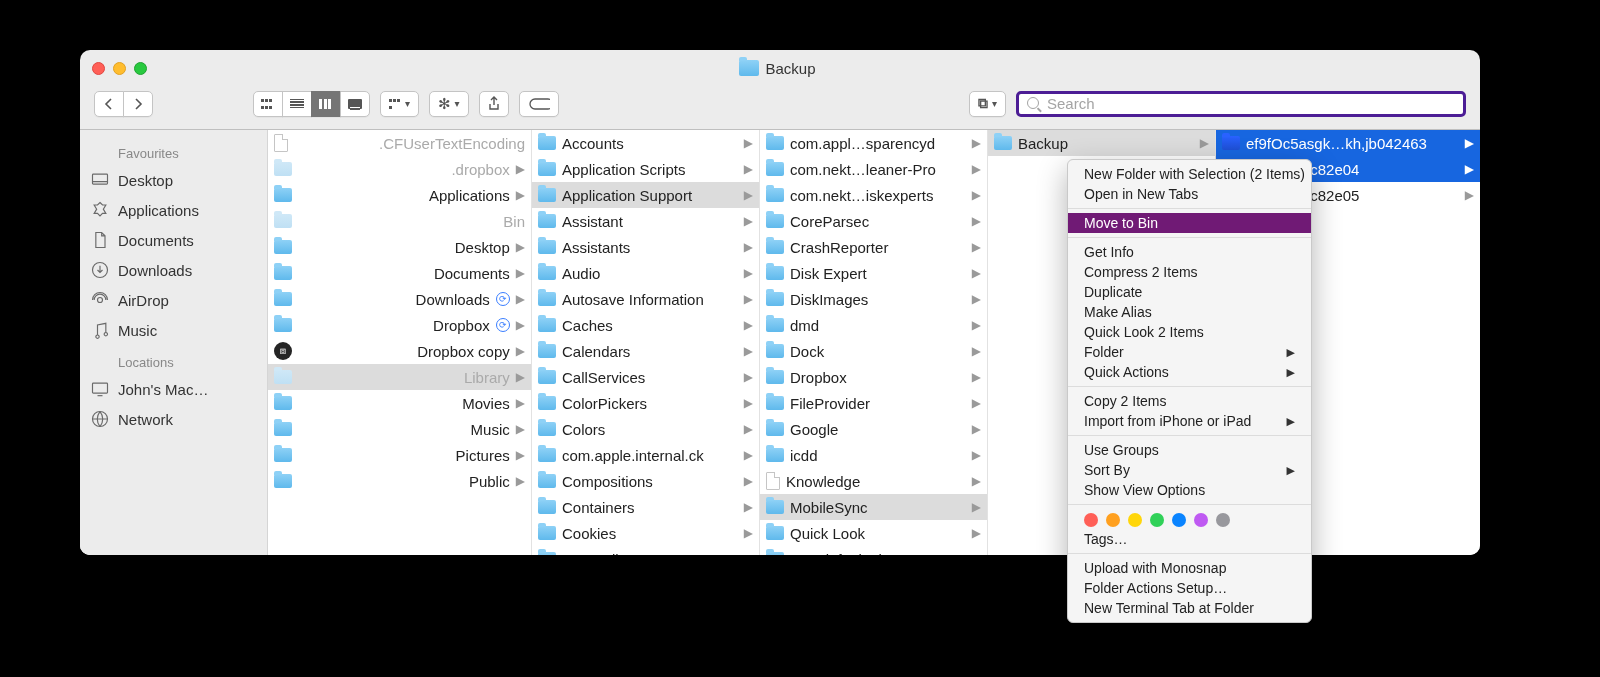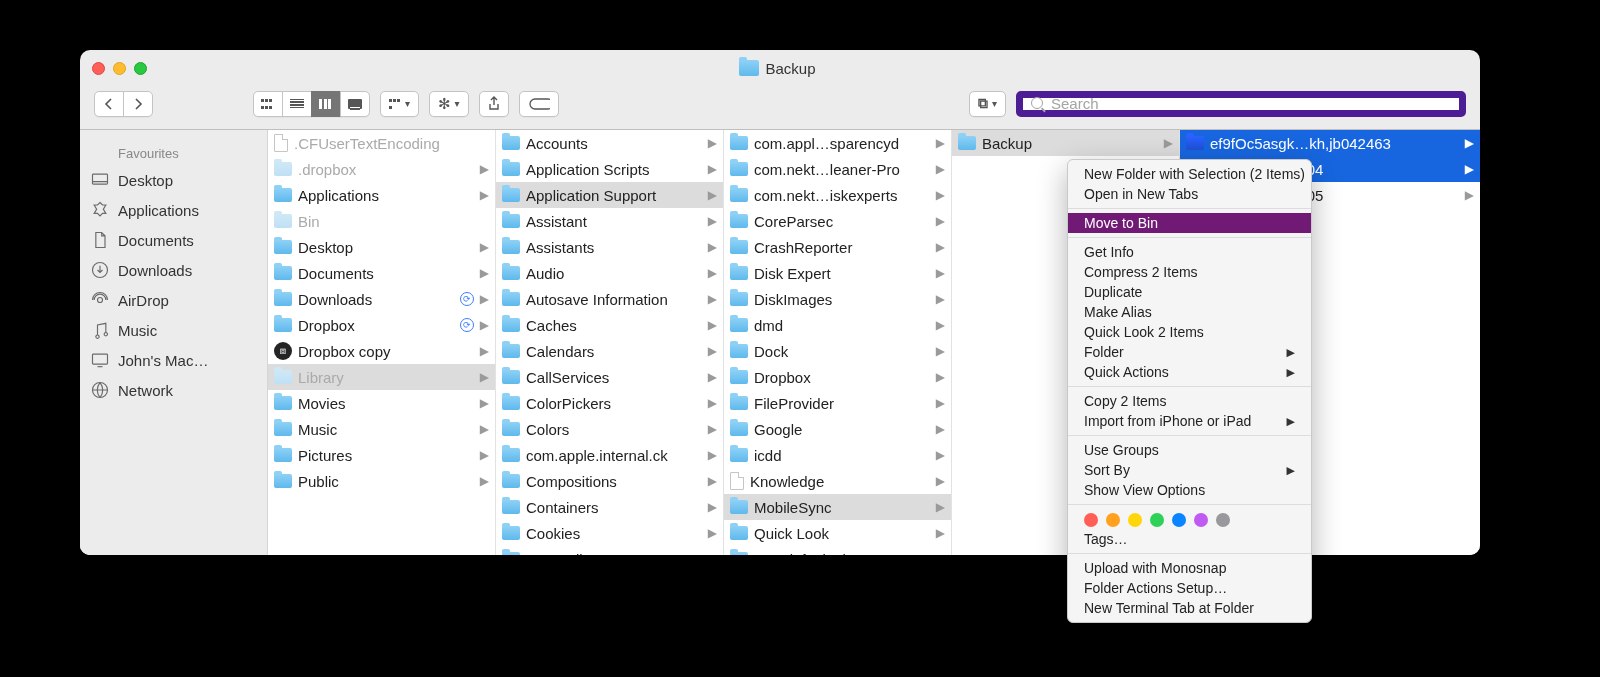--- a/index.html
+++ b/index.html
@@ -45,21 +45,21 @@
     display: flex; align-items: center; justify-content: center;
     font-size: 14px; color: #555; border-radius: 5px; padding: 0 6px;
     box-shadow: 0 1px 0 rgba(0,0,0,0.03);
   }
   .btn-grp .tb-btn { border-radius: 0; margin-left: -1px; }
   .btn-grp .tb-btn:first-child { border-radius: 5px 0 0 5px; margin-left: 0; }
   .btn-grp .tb-btn:last-child  { border-radius: 0 5px 5px 0; }
   .tb-btn.active { background: #757575; color: #fff; border-color: #757575; }
   .spacer { flex: 1; }
   .search-box {
-    height: 26px; width: 450px; background: #fff; border: 7px solid #4c1d95;
+    height: 26px; width: 450px; background: #fff; border: 3px solid #4c1d95;
     border-radius: 5px; display: flex; align-items: center; padding: 0 8px; gap: 6px;
     color: #a4a4a4; font-size: 15px;
   }
 
   .view-icon { width: 14px; height: 10px; display: inline-flex; flex-wrap: wrap; gap: 1px; align-content: space-between; }
   .view-icon span { width: 3px; height: 3px; background: #555; }
   .list-icon { width: 14px; height: 10px; display: flex; flex-direction: column; justify-content: space-between; }
   .list-icon span { height: 1.5px; background: #555; }
   .col-icon  { width: 14px; height: 10px; display: flex; gap: 1.5px; }
   .col-icon span { width: 3px; background: #fff; }
@@ -76,21 +76,21 @@
     display: flex; align-items: center; gap: 8px; padding: 4px 10px;
     height: 30px; color: #333;
   }
   .side-item.sel { background: #d7d7d7; }
   .side-icon { width: 20px; height: 20px; display: flex; align-items: center; justify-content: center; color: #6a6a6a; }
   .side-icon svg { width: 20px; height: 20px; stroke: #6a6a6a; fill: none; stroke-width: 1.4; }
 
   
   .columns { flex: 1; display: flex; overflow: hidden; position: relative; }
   .fcol { width: 230px; border-right: 1px solid #e2e2e2; overflow: hidden; }
-  .fcol.w1 { width: 228px; }
+  .fcol.w1 { width: 264px; text-align: right; }
   .fcol.w2 { width: 228px; }
   .fcol.w3 { width: 228px; }
   .fcol.w4 { width: 228px; }
   .fcol.w5 { flex: 1; border-right: none; }
   .frow {
     height: 26px; display: flex; align-items: center; gap: 6px; padding: 0 6px; font-size: 15px; color: #222;
     position: relative;
   }
   .frow .name { flex: 1; white-space: nowrap; overflow: hidden; text-overflow: ellipsis; }
   .frow.dim { color: #aaa; }
@@ -273,20 +273,21 @@
           <span>AirDrop</span>
         </div>
         <div class="side-item">
           <span class="side-icon">
             <svg viewBox="0 0 24 24">
               <path d="M9 18 a2 2 0 1 0 0.01 0 M9 18 V6 l10 -2 v11 a2 2 0 1 0 0.01 0"></path>
             </svg>
           </span>
           <span>Music</span>
         </div>
+        <div class="side-head">Locations</div>
         <div class="side-item">
           <span class="side-icon">
             <svg viewBox="0 0 24 24">
               <rect x="3" y="5" width="18" height="12" rx="1"></rect>
               <path d="M9 20 h6"></path>
             </svg>
           </span>
           <span>John's Mac…</span>
         </div>
         <div class="side-item">

